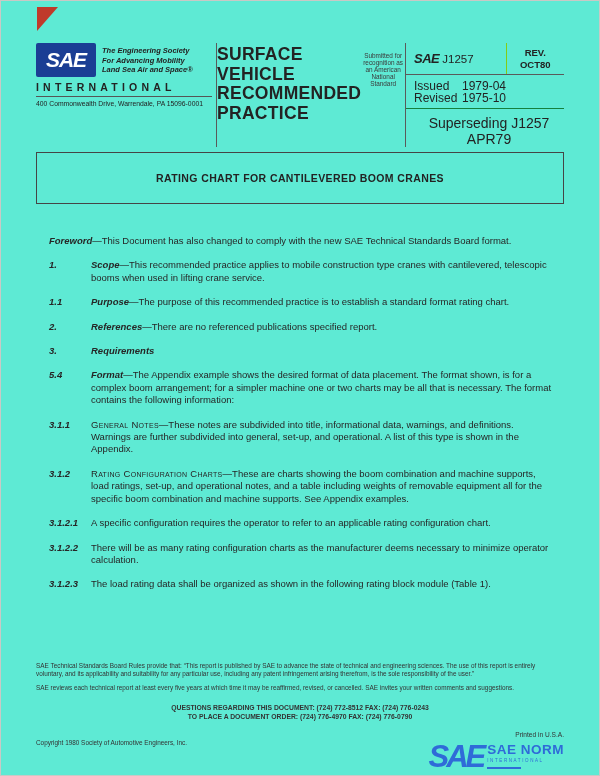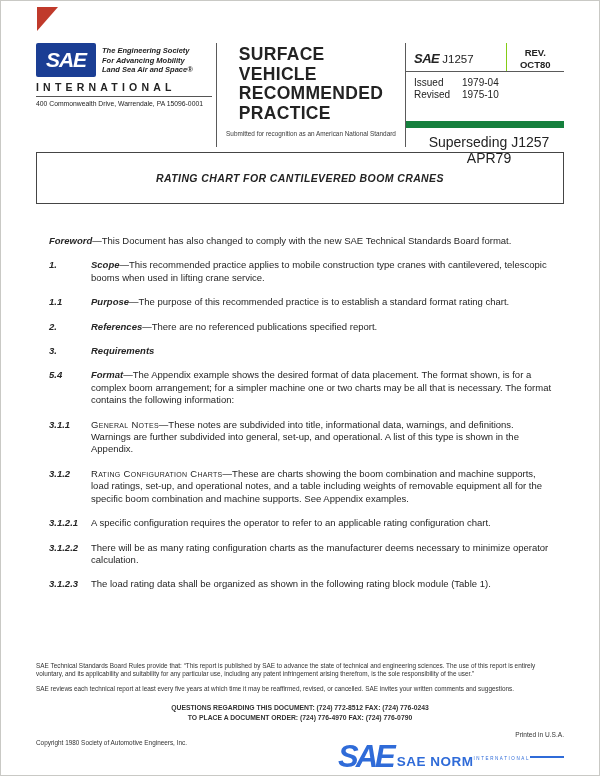--- a/index.html
+++ b/index.html
@@ -3,21 +3,21 @@
 <meta charset="utf-8">
 <style>
   * { box-sizing: border-box; margin: 0; padding: 0; }
   html, body { background: #e9e9e6; }
   body { font-family: "Liberation Sans", sans-serif; }
 
   .page {
     position: relative;
     width: 600px; height: 776px;
     margin: 0 auto;
-    background: #ffffff;
+    background: #5eead4;
     border: 1px solid #c9c9c5;
     color: #232323;
     overflow: hidden;
   }
 
   
   .corner { position: absolute; top: 6px; left: 36px; width: 0; height: 0;
     border-top: 24px solid #c03a2b; border-right: 21px solid transparent; }
 
   
@@ -26,39 +26,39 @@
   .logo-row { display: flex; gap: 6px; }
   .sae-logo { width: 60px; height: 34px; background: #1b3e94; color: #fff;
     display: flex; align-items: center; justify-content: center;
     font-style: italic; font-weight: bold; font-size: 21px; letter-spacing: -1px;
     border-radius: 2px; }
   .tagline { font-size: 7.5px; font-weight: bold; font-style: italic; line-height: 9.5px; padding-top: 3px; }
   .intl { font-weight: bold; font-size: 10.5px; letter-spacing: 4.2px; margin-top: 4px; white-space: nowrap; }
   .addr { font-size: 6.8px; border-top: 1px solid #555; margin-top: 3px; padding-top: 2.5px; white-space: nowrap; }
 
   .h-center { flex: 1; border-left: 1px solid #5a5a5a; border-right: 1px solid #5a5a5a;
-    display: flex; flex-direction: column; justify-content: flex-start; padding-top: 2px; }
+    display: flex; justify-content: flex-start; padding-top: 2px; }
   .doc-type { width: fit-content; margin: 0 auto; font-weight: bold; font-size: 17.5px; line-height: 19.5px; letter-spacing: 0.3px; }
   .submitted { font-size: 6.4px; text-align: center; margin-top: 7px; color: #3a3a3a; }
 
   .h-right { width: 158px; display: flex; flex-direction: column; }
   .id-row { display: flex; border-bottom: 1px solid #5a5a5a; height: 33px; gap: 32px; }
   .id-main { flex: 1; padding: 6px 0 0 8px; white-space: nowrap; }
   .sae-word { font-style: italic; font-weight: bold; font-size: 13px; letter-spacing: -0.5px; }
   .doc-num { font-size: 11.5px; margin-left: 3px; }
   .rev-cell { width: 60px; border-left: 1px solid #84cc16; text-align: center;
     font-weight: bold; font-size: 9.5px; line-height: 12px; padding-top: 4px; }
-  .issue-row { border-bottom: 7px solid #15803d; padding: 5px 0 20px 8px; font-size: 10px; line-height: 12px; }
+  .issue-row { border-bottom: 1px solid #15803d; padding: 5px 0 4px 8px; font-size: 12px; line-height: 12px; }
   .issue-line { display: flex; }
   .issue-line .lbl { width: 48px; }
   .superseding { padding: 6px 0 0 8px; font-size: 14px; text-align: center; }
 
   
   .title-box { position: absolute; top: 151px; left: 35px; right: 35px; height: 52px;
-    border: 1px solid #454545; display: flex; align-items: center; justify-content: center; font-style: italic; }
+    border: 1px solid #454545; display: flex; align-items: center; justify-content: center; }
   .title { font-weight: bold; font-size: 10.5px; letter-spacing: 0.4px; }
 
   
   .body { position: absolute; top: 234px; left: 48px; right: 44px;
     font-size: 9.5px; line-height: 12.4px; color: #262626; }
   .para { display: flex; margin-bottom: 12px; }
   .para .num { width: 42px; flex-shrink: 0; font-weight: bold; font-style: italic; }
   .para .txt { flex: 1; }
   .lead { font-weight: bold; font-style: italic; }
   .lead.sc { font-style: normal; font-weight: normal; font-variant: small-caps; letter-spacing: 0.3px; }
@@ -69,21 +69,21 @@
   .legal1 { margin-bottom: 6px; }
   .legal2 { margin-bottom: 10px; }
   .phones { text-align: center; font-weight: bold; font-size: 6.8px; line-height: 9.5px; margin-bottom: 9px; }
   .bottom-row { display: flex; justify-content: space-between; align-items: flex-start; }
   .copyright { padding-top: 8px; }
   .right-col { text-align: right; }
   .printed { font-size: 6.6px; margin-bottom: 4px; }
   .stamp { display: inline-flex; align-items: flex-end; gap: 4px; }
   .stamp-sae { color: #2f6bd8; font-weight: bold; font-style: italic;
     font-size: 31px; line-height: 25px; letter-spacing: -3px; }
-  .stamp-col { display: flex; flex-direction: row; align-items: flex-start; text-align: left; }
+  .stamp-col { display: flex; flex-direction: column; align-items: flex-start; text-align: left; }
   .stamp-name { color: #2f6bd8; font-weight: bold; font-size: 13.5px; line-height: 14px; letter-spacing: 0.5px; }
   .stamp-sub { color: #2f6bd8; font-size: 4.5px; letter-spacing: 1.6px; }
   .stamp-bar { width: 34px; height: 2px; background: #2f6bd8; margin-top: 1px; }
 </style>
 </head>
 <body>
 
 <div class="page">
 
   <div class="corner"></div>

